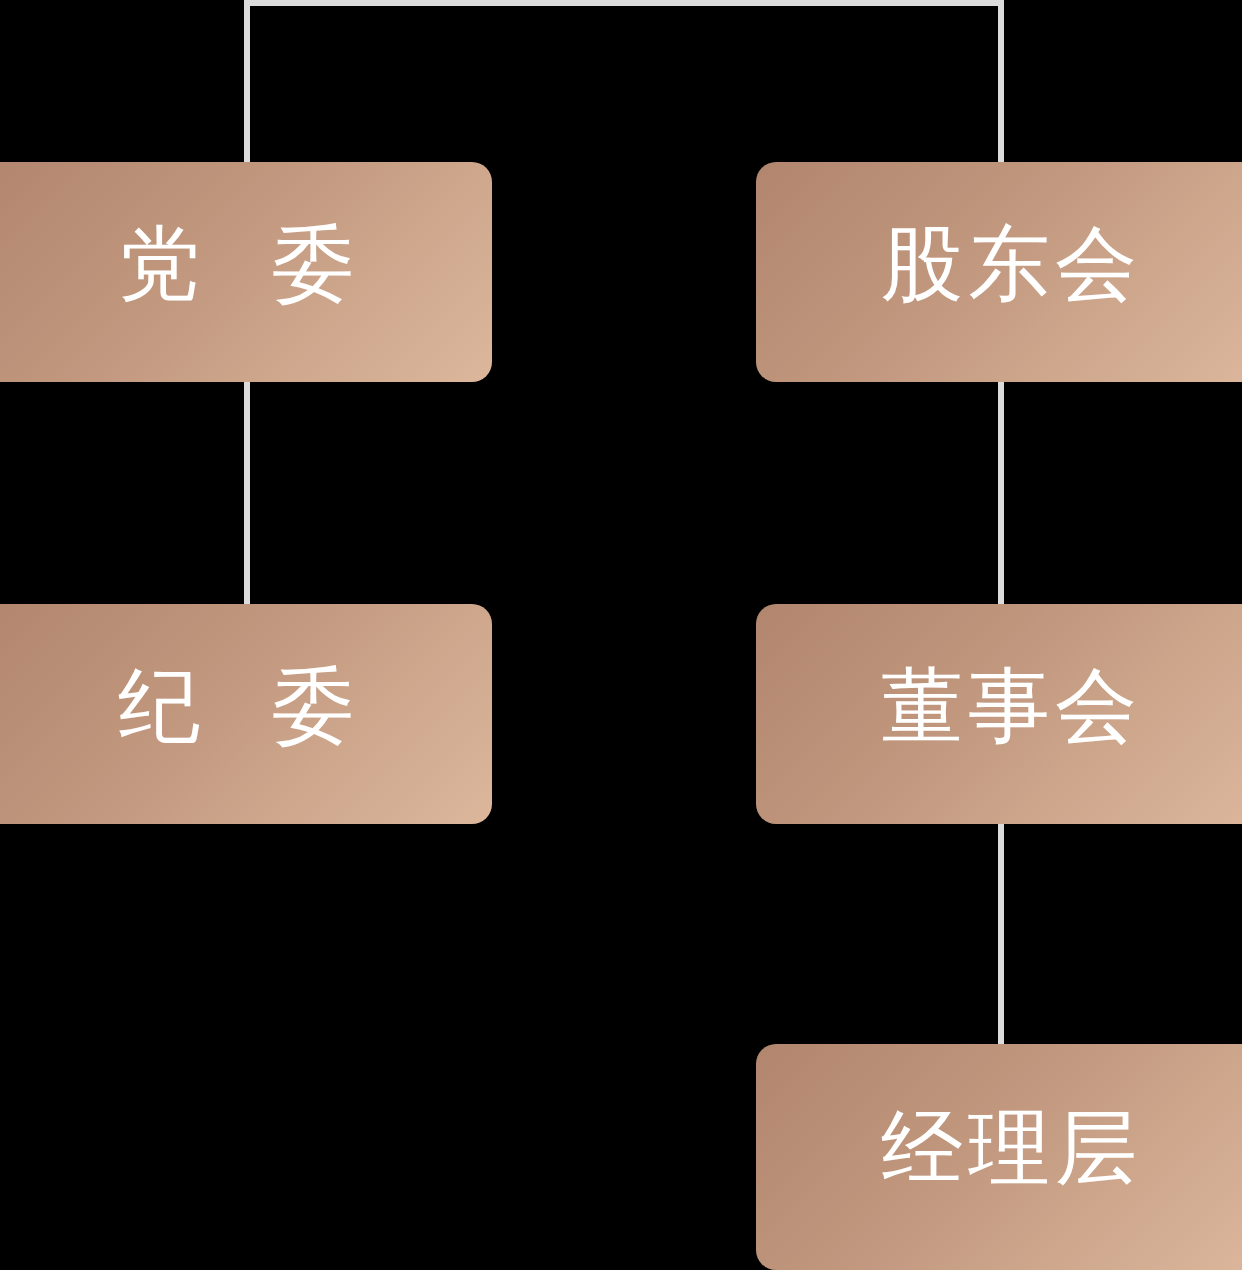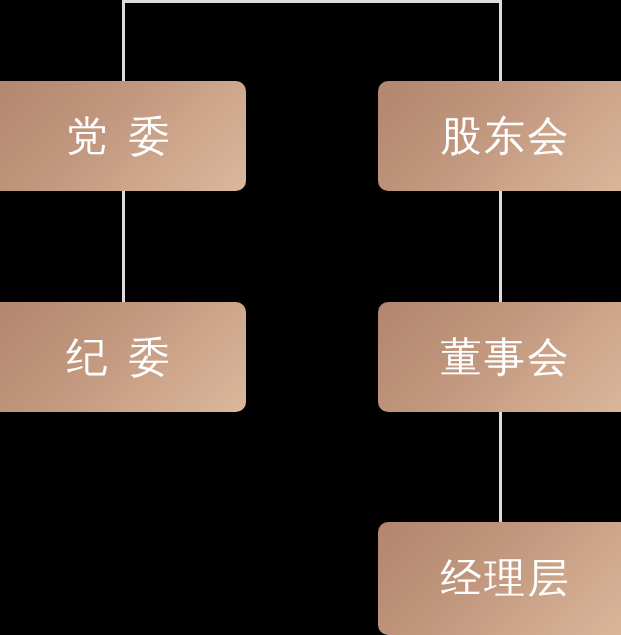--- a/index.html
+++ b/index.html
@@ -6,21 +6,21 @@
     margin: 0;
     padding: 0;
     background: #000000;
   }
   #canvas {
     position: relative;
     width: 621px;
     height: 635px;
     background: #000000;
     overflow: hidden;
-    font-family: Liberation Serif, serif;
+    font-family: Liberation Mono, monospace;
   }
 
   
   .conn {
     position: absolute;
     background: #dcdcdc;
   }
   .conn.v { width: 3px; }
   .conn.h { height: 3px; }
 

